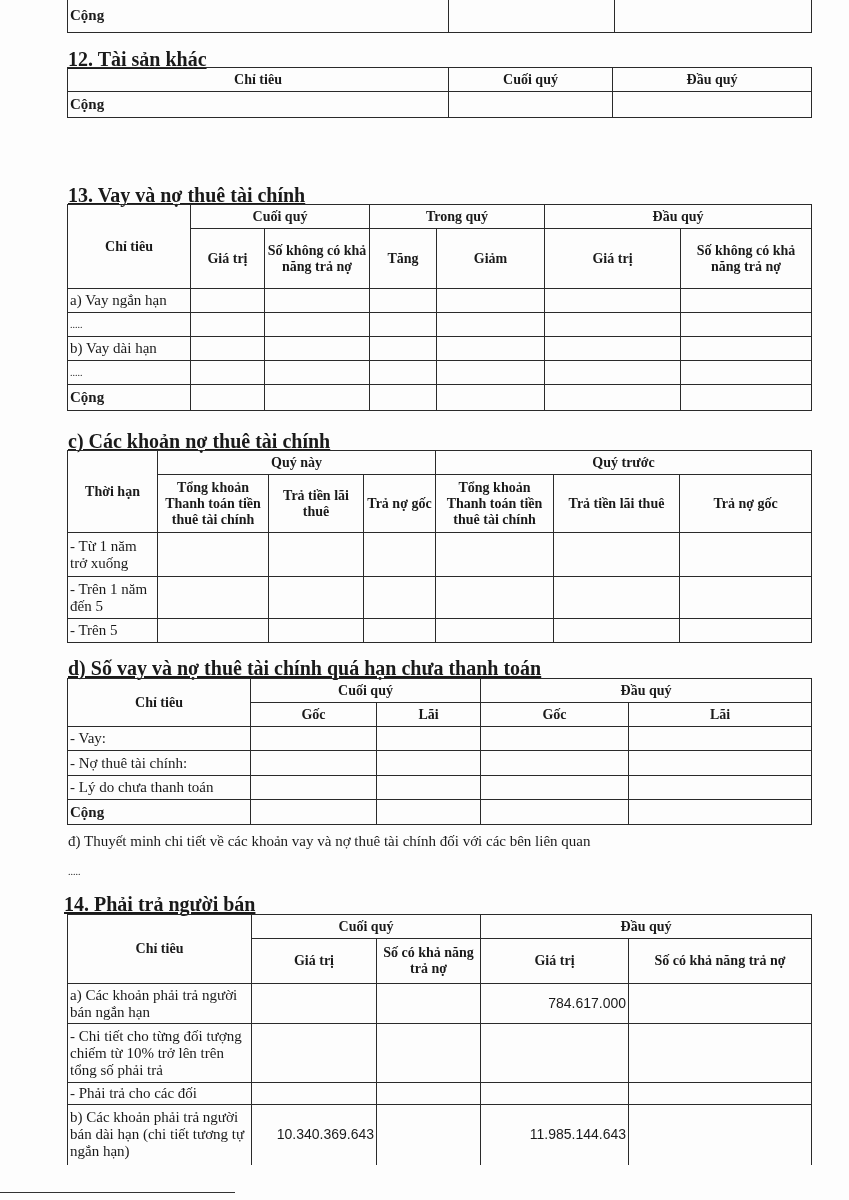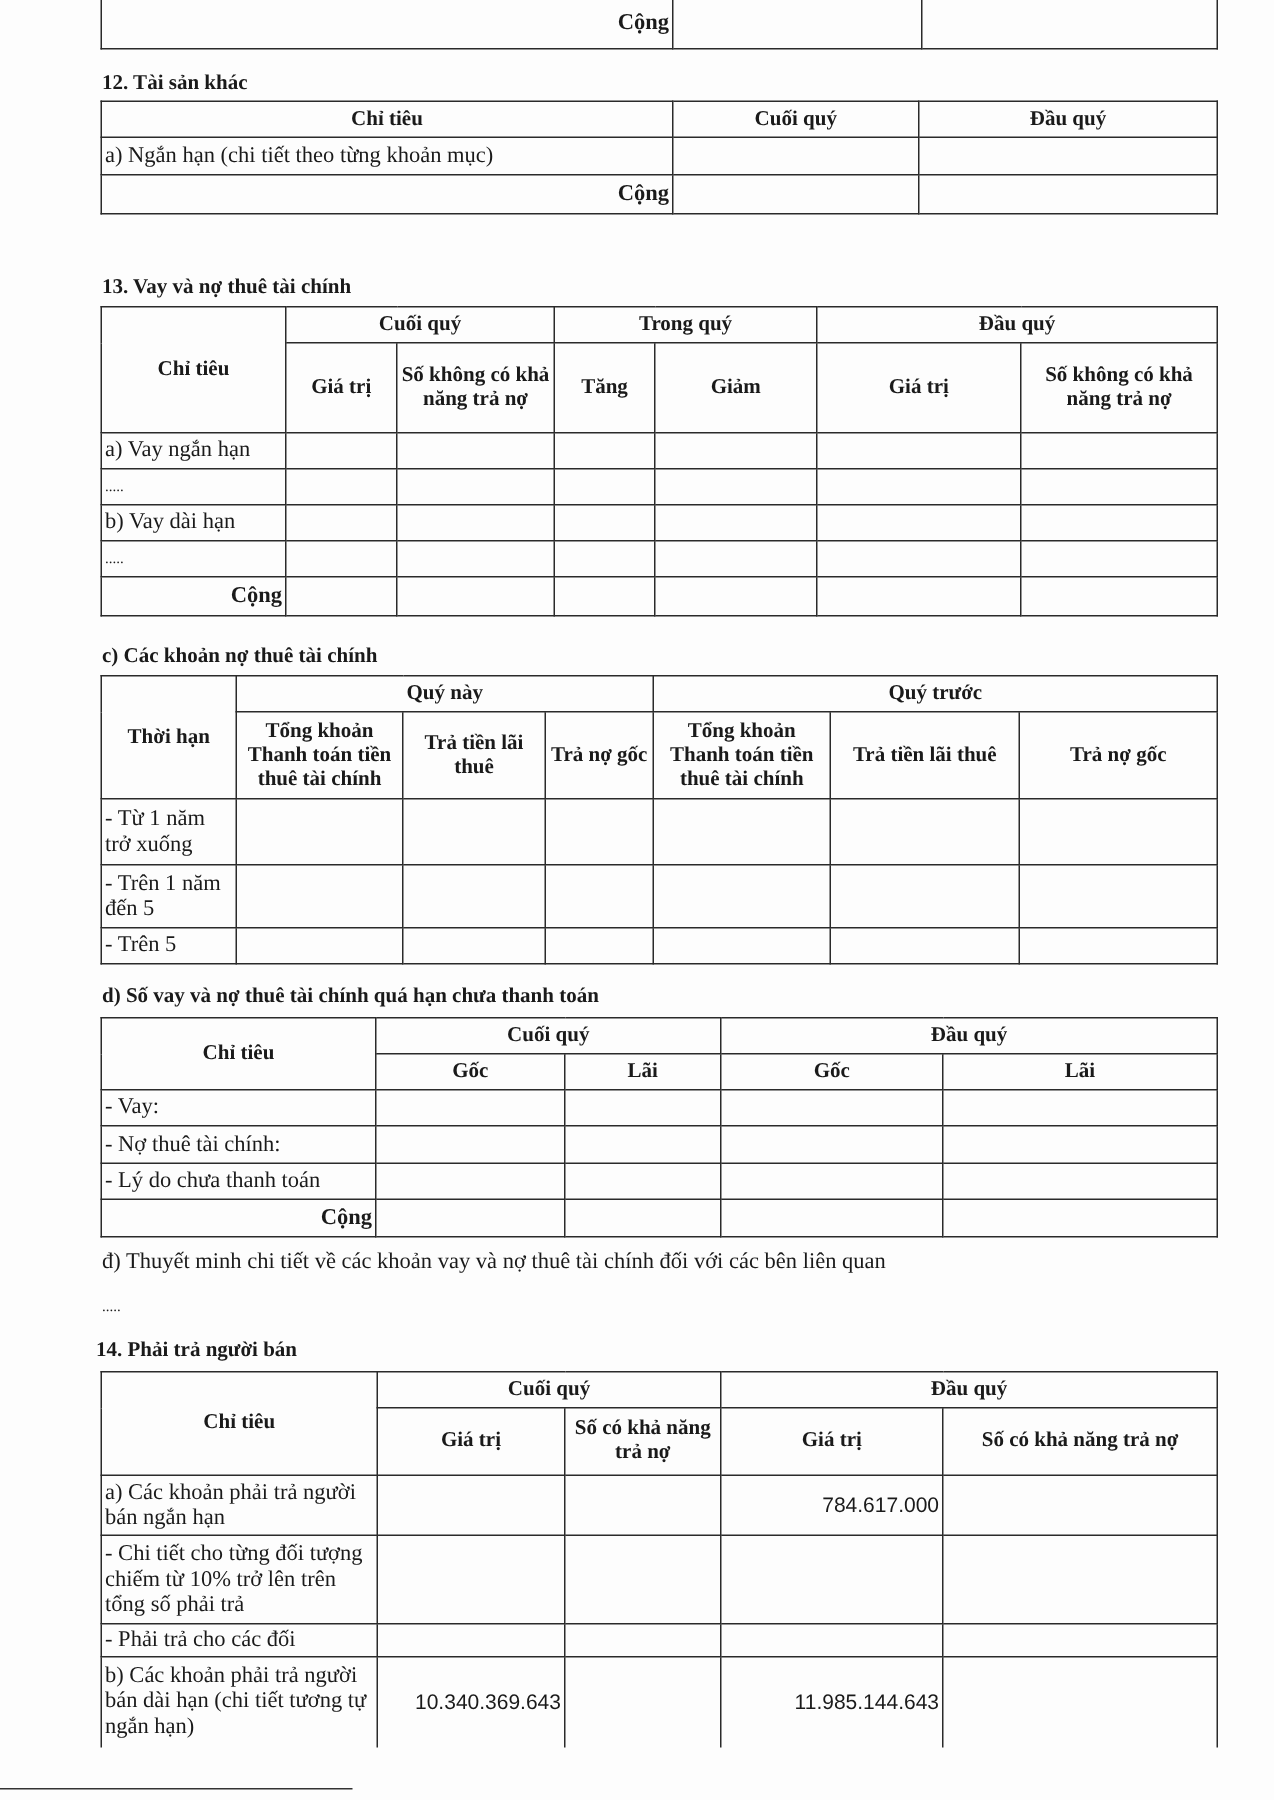--- a/index.html
+++ b/index.html
@@ -8,24 +8,24 @@
       font-family: "Liberation Serif", "DejaVu Serif", serif;
       color: #1a1a1a; font-size: 15px;
     }
     .abs { position: absolute; }
     table { border-collapse: collapse; position: absolute; table-layout: fixed; }
     td, th {
       border: 1px solid #2a2a2a; padding: 0 2px; vertical-align: middle;
       font-size: 15px; line-height: 17px; font-weight: normal;
     }
     th { font-weight: bold; text-align: center; font-size: 14px; line-height: 16px; }
-    .c { text-align: right; }
+    .c { text-align: left; }
     .b { font-weight: bold; }
     .num { text-align: right; font-family: "Liberation Sans", sans-serif; font-size: 14px; padding-right: 2px; }
-    .sec { font-weight: bold; font-size: 14px; }
+    .sec { font-weight: bold; font-size: 20px; text-decoration: underline; }
     .body-text { font-size: 15px; }
     .footline { height: 1px; background: #333; }
     .dot { font-size: 10px; }
   </style>
 </head>
 <body>
 
 <table style="left:67px; top:0px; width:744px;">
   <colgroup>
       <col style="width:381px">
@@ -46,25 +46,20 @@
   <colgroup>
       <col style="width:381px">
       <col style="width:164px">
       <col style="width:199px">
     </colgroup>
   <tbody>
       <tr style="height:24px;">
     <th>Chỉ tiêu</th>
     <th>Cuối quý</th>
     <th>Đầu quý</th>
-  </tr>
-  <tr style="height:25px;">
-    <td>a) Ngắn hạn (chi tiết theo từng khoản mục)</td>
-    <td class="num"></td>
-    <td class="num"></td>
   </tr>
   <tr style="height:26px;">
     <td class="c b">Cộng</td>
     <td class="num"></td>
     <td class="num"></td>
   </tr>
 </tbody>
   </table>
 
 <div class="abs sec" style="left:68px; top:184px;">13. Vay và nợ thuê tài chính</div>

